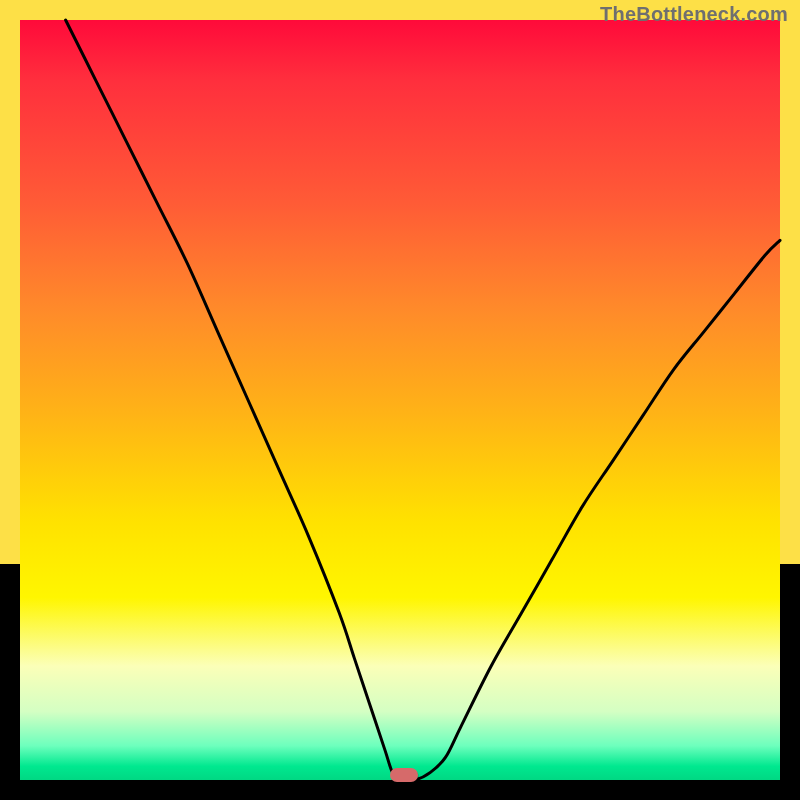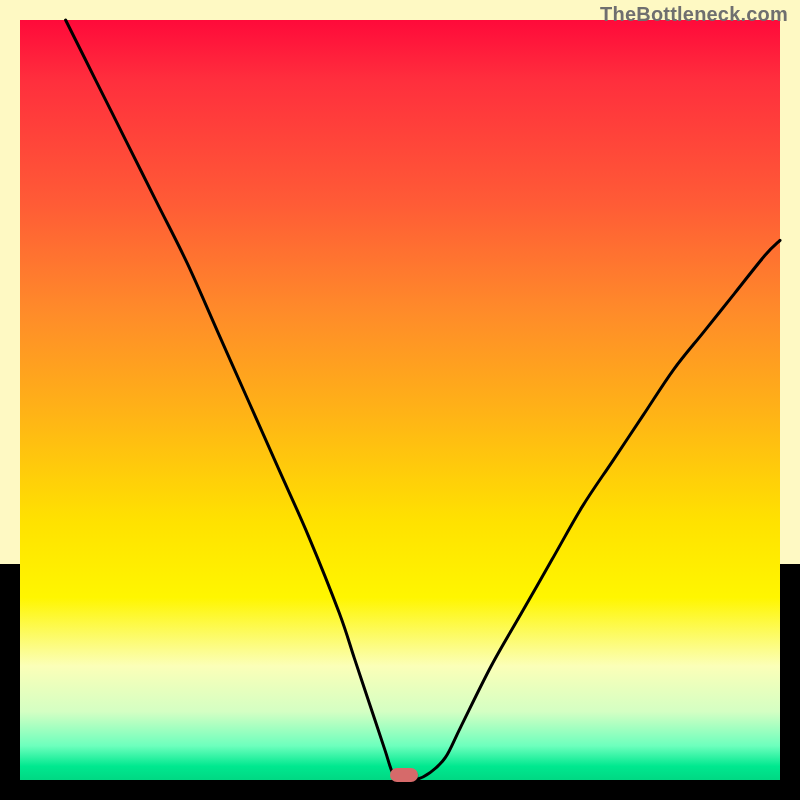--- a/index.html
+++ b/index.html
@@ -8,21 +8,21 @@
     width: 800px;
     height: 800px;
     background: #000;
     overflow: hidden;
     font-family: Arial, Helvetica, sans-serif;
   }
   .stage {
     position: relative;
     width: 800px;
     height: 564px;
-    background: #fef9c3;
+    background: #fde047;
   }
   .plot-area {
     position: absolute;
     left: 20px;
     top: 20px;
     width: 760px;
     height: 760px;
     overflow: visible;
   }
   .gradient-bg {

